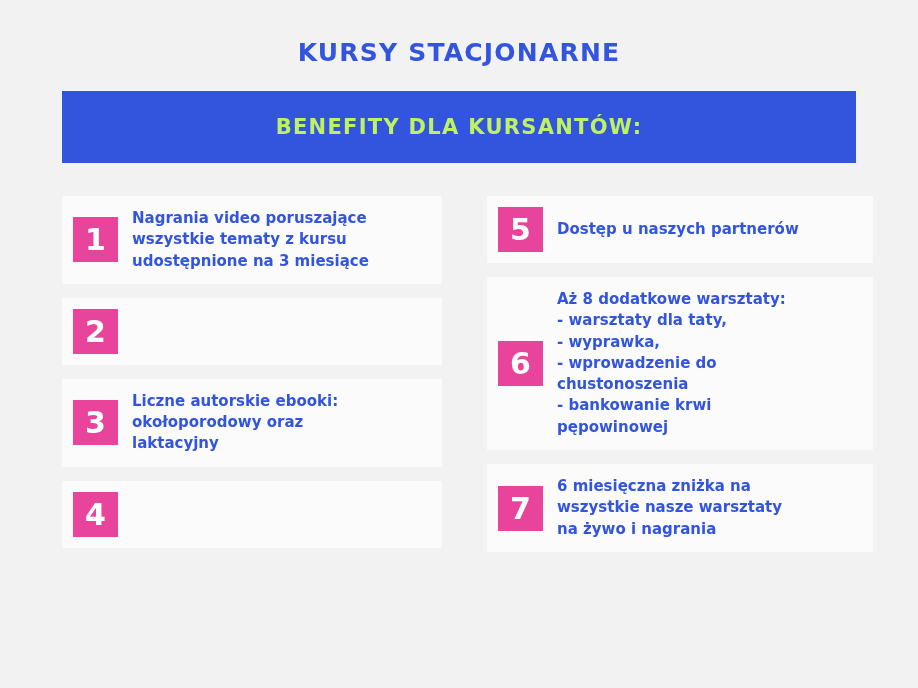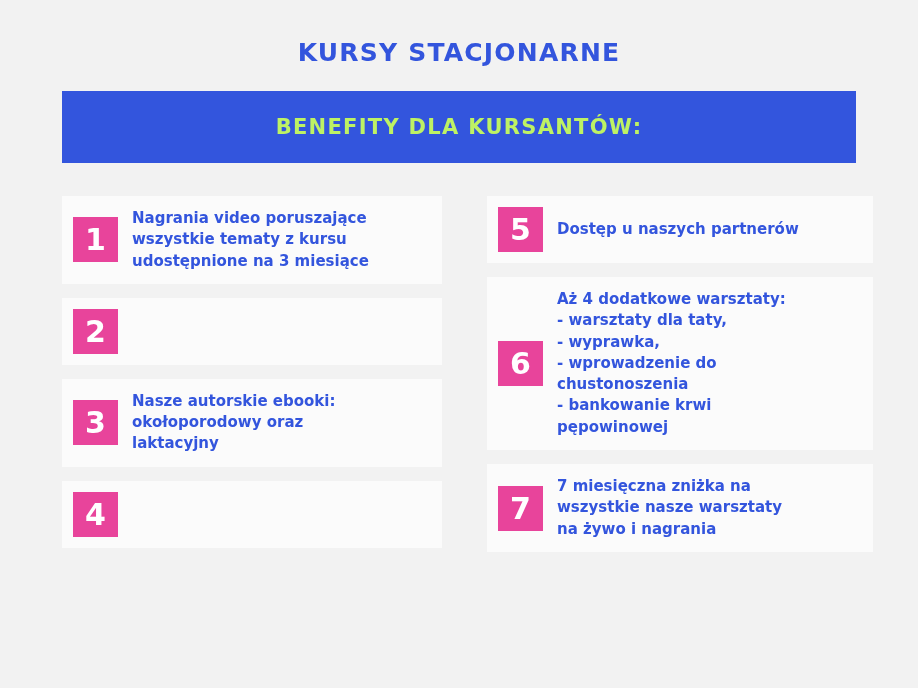--- a/index.html
+++ b/index.html
@@ -132,52 +132,52 @@
 wszystkie tematy z kursu
 udostępnione na 3 miesiące</div>
       </div>
 
       <div class="benefit">
         <div class="num">2</div>
       </div>
 
       <div class="benefit">
         <div class="num">3</div>
-        <div class="benefit-text">Nasze autorskie ebooki:
+        <div class="benefit-text">Liczne autorskie ebooki:
 okołoporodowy oraz
 laktacyjny</div>
       </div>
 
       <div class="benefit">
         <div class="num">4</div>
       </div>
 
     </div>
 
     <div class="col col-right">
 
       <div class="benefit">
         <div class="num">5</div>
         <div class="benefit-text">Dostęp u naszych partnerów</div>
       </div>
 
       <div class="benefit b-tall">
         <div class="num">6</div>
-        <div class="benefit-text">Aż 4 dodatkowe warsztaty:
+        <div class="benefit-text">Aż 8 dodatkowe warsztaty:
 - warsztaty dla taty,
 - wyprawka,
 - wprowadzenie do
 chustonoszenia
 - bankowanie krwi
 pępowinowej</div>
       </div>
 
       <div class="benefit">
         <div class="num">7</div>
-        <div class="benefit-text">7 miesięczna zniżka na
+        <div class="benefit-text">6 miesięczna zniżka na
 wszystkie nasze warsztaty
 na żywo i nagrania</div>
       </div>
 
     </div>
 
   </div>
 
 </div>
 

